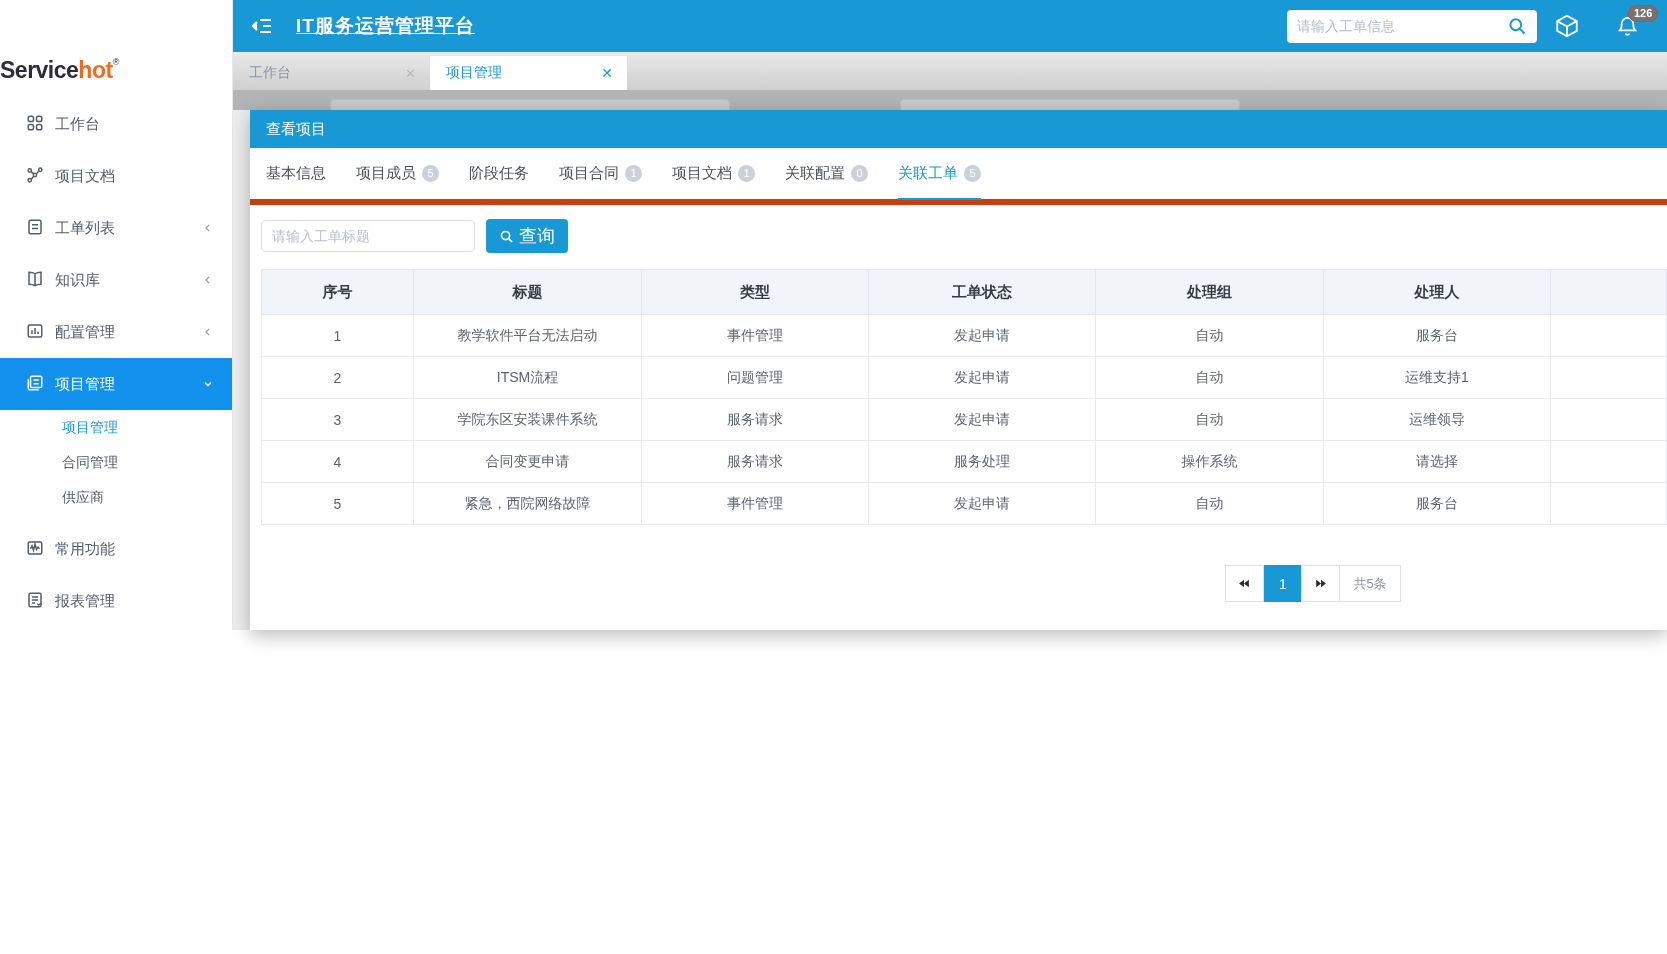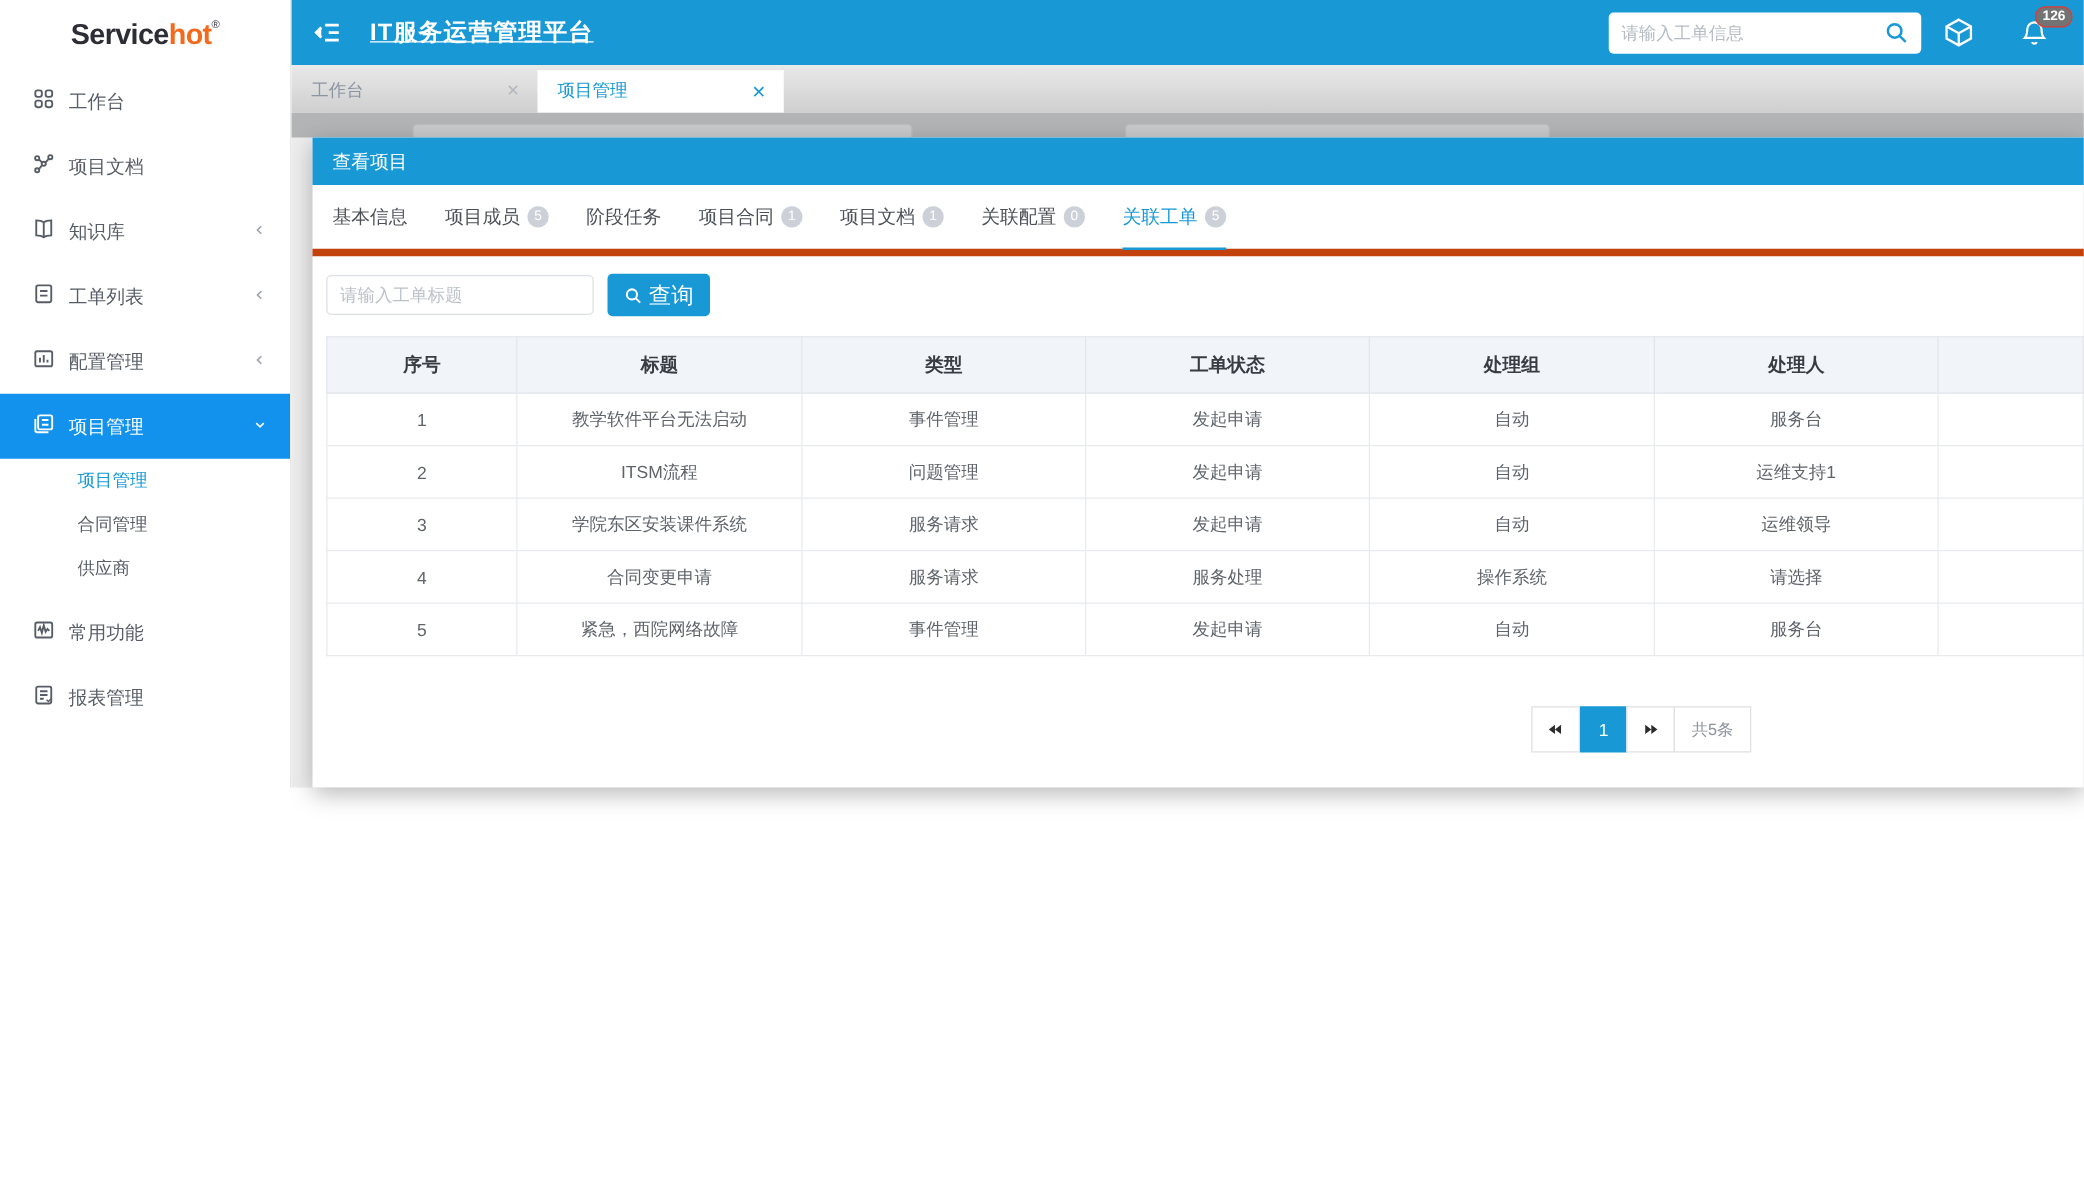--- a/index.html
+++ b/index.html
@@ -2,22 +2,22 @@
 <html><head>
 <meta charset="utf-8">
 <style>
   * { margin:0; padding:0; box-sizing:border-box; }
   html,body { width:1667px; height:954px; background:#fff; overflow:hidden;
     font-family:"Liberation Sans","DejaVu Sans",sans-serif; }
 
   
   .sidebar { position:absolute; left:0; top:0; width:233px; height:630px;
     background:#fff; border-right:1px solid #e7e7e7; z-index:5; }
-  .logo { height:55px; display:flex; align-items:center; justify-content:center;
-    font-size:23px; font-weight:bold; letter-spacing:-0.5px; }
+  .logo { height:55px; display:flex; align-items:center; justify-content:flex-start;
+    font-size:23px; font-weight:bold; letter-spacing:-0.5px;margin-top:43px; }
   .logo .svc { color:#2d2d36; }
   .logo .hot { color:#f26a1e; }
   .logo .reg { font-size:9px; color:#2d2d36; vertical-align:top; font-weight:normal; }
   .menu-item { height:52px; display:flex; align-items:center; gap:11px;
     padding:0 18px 0 26px; font-size:15px; color:#575d66; cursor:pointer; }
   .menu-item svg { flex:0 0 auto; }
   .menu-item .chev { margin-left:auto; color:#9aa0a8; }
   .menu-item.active { background:#1292ec; color:#fff; }
   .menu-item.active .chev { color:#fff; }
   .submenu-item { height:35px; display:flex; align-items:center;
@@ -125,34 +125,34 @@
           <circle cx="12" cy="12" r="2.2"></circle>
           <circle cx="5" cy="19" r="2.2"></circle>
           <circle cx="19" cy="5" r="2.2"></circle>
           <path d="M7 7.5 10 10.5M14 10.5 17.3 6.7M7 17.6 10 13.8"></path>
         </svg></span>
     <span>项目文档</span>
   </div>
 
   <div class="menu-item">
     <span><svg width="18" height="18" viewBox="0 0 24 24" fill="none" stroke="currentColor" stroke-width="2">
-          <path d="M12 5c-2-1.6-5-2-8-2v16c3 0 6 .4 8 2 2-1.6 5-2 8-2V3c-3 0-6 .4-8 2zM12 5v16"></path>
-        </svg></span>
-    <span>知识库</span>
+          <rect x="4" y="3" width="16" height="18" rx="2"></rect>
+          <path d="M8 9h8M8 14h8"></path>
+        </svg></span>
+    <span>工单列表</span>
     <span class="chev"><svg width="12" height="12" viewBox="0 0 24 24" fill="none" stroke="currentColor" stroke-width="2.5">
           <polyline points="14,6 8,12 14,18"></polyline>
         </svg></span>
   </div>
 
   <div class="menu-item">
     <span><svg width="18" height="18" viewBox="0 0 24 24" fill="none" stroke="currentColor" stroke-width="2">
-          <rect x="4" y="3" width="16" height="18" rx="2"></rect>
-          <path d="M8 9h8M8 14h8"></path>
-        </svg></span>
-    <span>工单列表</span>
+          <path d="M12 5c-2-1.6-5-2-8-2v16c3 0 6 .4 8 2 2-1.6 5-2 8-2V3c-3 0-6 .4-8 2zM12 5v16"></path>
+        </svg></span>
+    <span>知识库</span>
     <span class="chev"><svg width="12" height="12" viewBox="0 0 24 24" fill="none" stroke="currentColor" stroke-width="2.5">
           <polyline points="14,6 8,12 14,18"></polyline>
         </svg></span>
   </div>
 
   <div class="menu-item">
     <span><svg width="18" height="18" viewBox="0 0 24 24" fill="none" stroke="currentColor" stroke-width="2">
           <rect x="3" y="4" width="18" height="16" rx="2"></rect>
           <path d="M8 16v-5M12 16V8M16 16v-3"></path>
         </svg></span>

